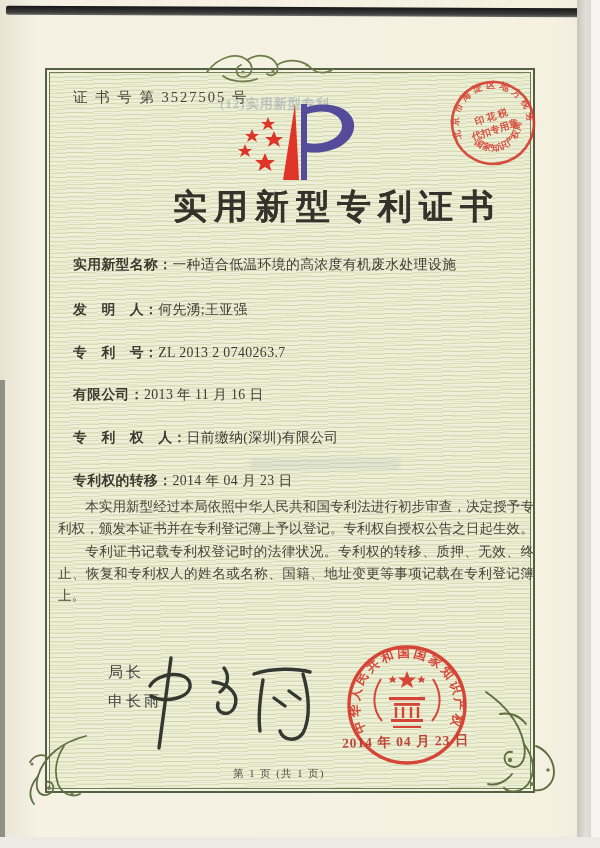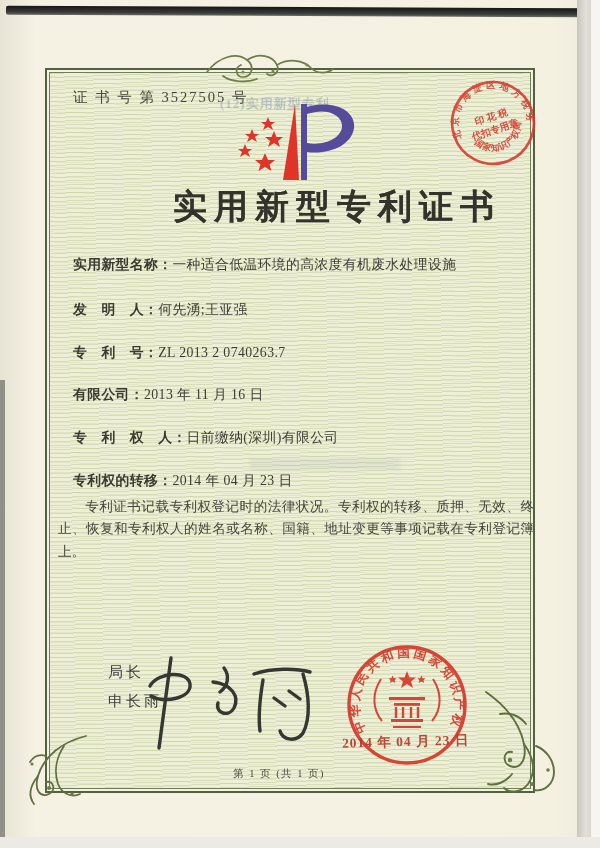--- a/index.html
+++ b/index.html
@@ -137,20 +137,21 @@
   <span class="lbl">有限公司：</span><span>2013 年 11 月 16 日</span>
 </div>
 <div class="layer field" style="top:429px;">
   <span class="lbl">专　利　权　人：</span><span>日前缴纳(深圳)有限公司</span>
 </div>
 <div class="layer field" style="top:472px;">
   <span class="lbl">专利权的转移：</span><span>2014 年 04 月 23 日</span>
 </div>
 
 <div class="layer paras">
+  <p>本实用新型经过本局依照中华人民共和国专利法进行初步审查，决定授予专利权，颁发本证书并在专利登记簿上予以登记。专利权自授权公告之日起生效。</p>
   <p>专利证书记载专利权登记时的法律状况。专利权的转移、质押、无效、终止、恢复和专利权人的姓名或名称、国籍、地址变更等事项记载在专利登记簿上。</p>
 </div>
 
 <div class="layer signer">
   <div>局长</div>
   <div>申长雨</div>
 </div>
 
 <svg class="layer signature" width="185" height="118" viewBox="0 0 185 118">
   <g stroke="#343830" stroke-width="3.4" fill="none" stroke-linecap="round">

